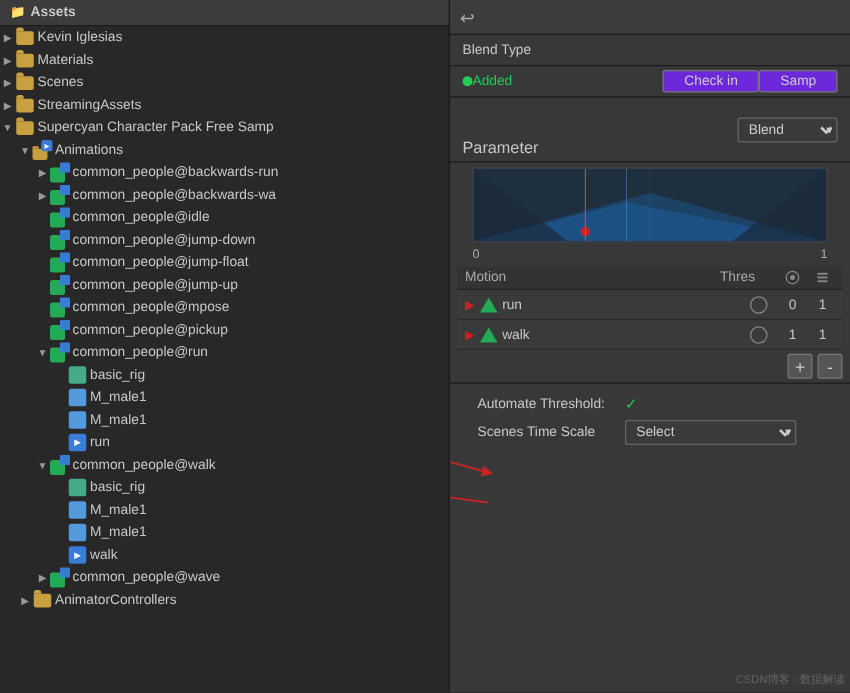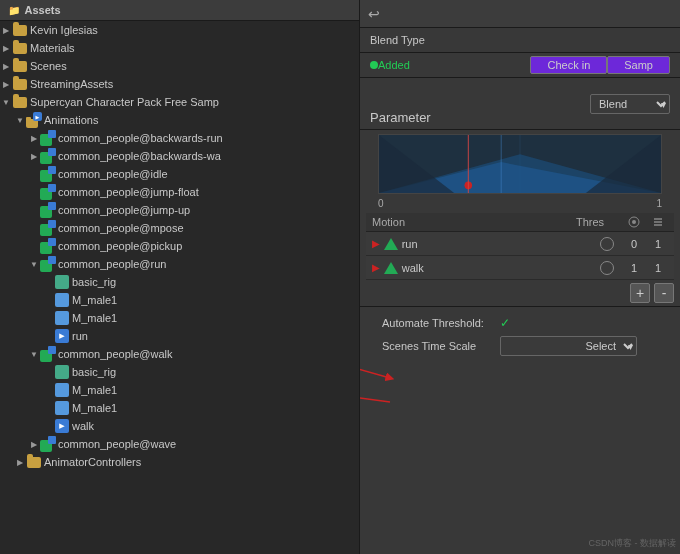--- a/index.html
+++ b/index.html
@@ -538,20 +538,31 @@
       <div class="tree-item">
       <span class="indent" style="width:28px; display:inline-block;"></span>
       <span class="arrow"> </span>
       <span class="tree-icon">
           <div class="icon-prefab">
             <div class="pf-main"></div>
             <div class="pf-overlay"></div>
           </div>
         </span>
       <span class="label">common_people@idle</span>
+    </div>
+      <div class="tree-item">
+      <span class="indent" style="width:28px; display:inline-block;"></span>
+      <span class="arrow"> </span>
+      <span class="tree-icon">
+          <div class="icon-prefab">
+            <div class="pf-main"></div>
+            <div class="pf-overlay"></div>
+          </div>
+        </span>
+      <span class="label">common_people@jump-down</span>
     </div>
       <div class="tree-item">
       <span class="indent" style="width:28px; display:inline-block;"></span>
       <span class="arrow"> </span>
       <span class="tree-icon">
           <div class="icon-prefab">
             <div class="pf-main"></div>
             <div class="pf-overlay"></div>
           </div>
         </span>
@@ -799,21 +810,21 @@
   </div>
 
   <div class="settings-area">
     <div class="setting-row">
       <span class="setting-label">Automate Threshold:</span>
       <span class="checkmark">✓</span>
     </div>
     <div class="setting-row">
       <span class="setting-label">Scenes Time Scale</span>
       <div class="dropdown-wrapper">
-        <select class="styled-select" style="min-width:100px;text-align:right;">
+        <select class="styled-select" style="min-width:100px;">
           <option>Select</option>
           <option>Homogeneous Speed</option>
           <option>Reset Time Scale</option>
         </select>
       </div>
     </div>
   </div>
 
   <svg class="red-arrows-overlay" style="position:absolute; top:0; left:0; width:100%; height:100%; pointer-events:none; overflow:visible;">
 

